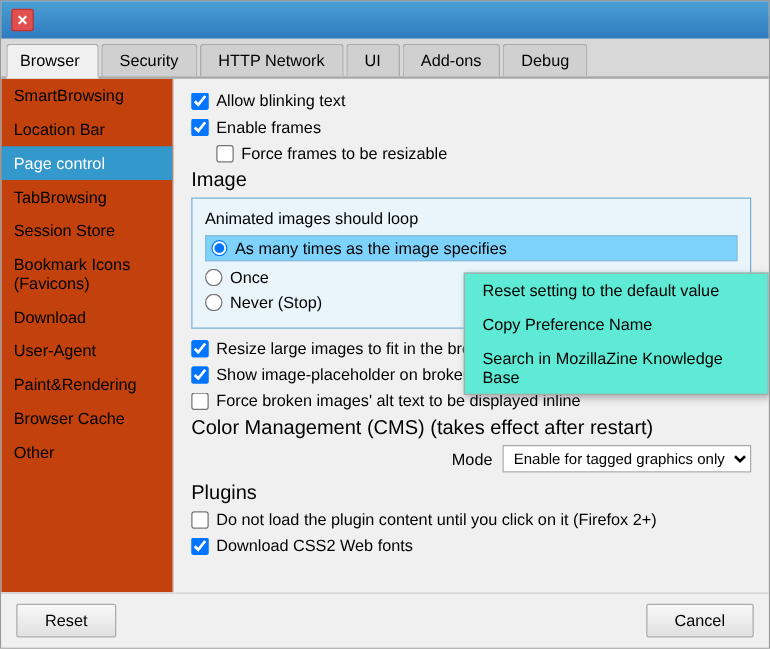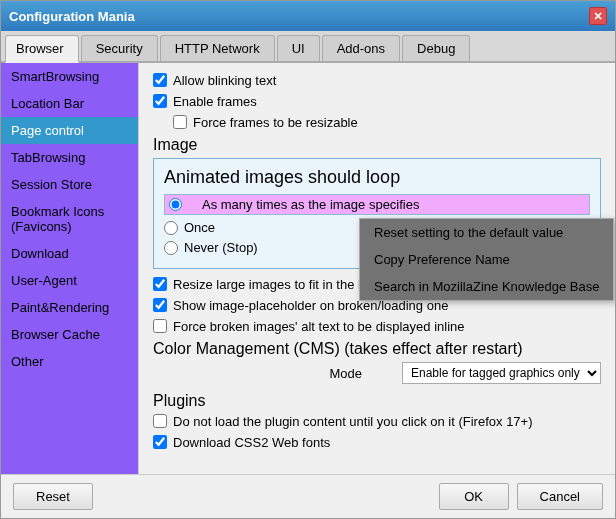--- a/index.html
+++ b/index.html
@@ -77,21 +77,21 @@
       margin-bottom: -2px;
       padding-left: 10px;
     }
     .main-content {
       display: flex;
       flex: 1;
       overflow: hidden;
     }
     .sidebar {
       width: 138px;
-      background: #8b5cf6;
+      background: #c2410c;
       border-right: 1px solid #ccc;
       overflow-y: auto;
       flex-shrink: 0;
     }
     .sidebar-item {
       padding: 6px 10px;
       cursor: pointer;
       font-size: 13px;
       color: #000;
     }
@@ -104,38 +104,38 @@
       overflow-y: auto;
       padding: 10px 14px;
       position: relative;
       background: #f0f0f0;
     }
     .content-area::-webkit-scrollbar { width: 14px; }
     .content-area::-webkit-scrollbar-track { background: #f0f0f0; border-left: 1px solid #ccc; }
     .content-area::-webkit-scrollbar-thumb { background: #bbb; border: 1px solid #999; }
     .checkbox-row {
       display: flex;
-      align-items: flex-start;
+      align-items: flex-end;
       gap: 6px;
       margin-bottom: 6px;
     }
     .checkbox-row input[type="checkbox"] {
       width: 14px;
       height: 14px;
       cursor: pointer;
       flex-shrink: 0;
     }
     .section-label {
       font-size: 16px;
       margin-top: 6px;
       margin-bottom: 4px;
       color: #000;
     }
     .sub-section-label {
-      font-size: 18px;
+      font-size: 13px;
       margin-bottom: 6px;
       color: #000;
     }
     .radio-row {
       display: flex;
       align-items: flex-end;
       gap: 6px;
       margin-bottom: 5px;
     }
     .radio-row input[type="radio"] {
@@ -155,21 +155,20 @@
     }
     .mode-label {
       font-size: 13px;
     }
     select {
       font-size: 12px;
       padding: 2px 4px;
       border: 1px solid #aaa;
       background: white;
       cursor: pointer;
-      margin-left: 32px;
     }
     .bottom-bar {
       display: flex;
       justify-content: space-between;
       align-items: center;
       padding: 8px 12px;
       border-top: 1px solid #ccc;
       background: #f0f0f0;
       flex-shrink: 0;
     }
@@ -183,22 +182,22 @@
       min-width: 70px;
     }
     .btn-group {
       display: flex;
       gap: 8px;
     }
     
     .context-menu {
       position: absolute;
       top: 155px;
-      left: 220px;
-      background: #737373;
+      left: 232px;
+      background: #5eead4;
       border: 1px solid #aaa;
       box-shadow: 2px 2px 6px rgba(0,0,0,0.3);
       z-index: 10;
       min-width: 230px;
     }
     .context-menu-item {
       padding: 6px 14px;
       cursor: pointer;
       font-size: 13px;
       color: #000;
@@ -206,34 +205,33 @@
     
     .animated-box {
       border: 1px solid #7ab0d4;
       background: #eaf4fb;
       padding: 8px 10px;
       margin-bottom: 8px;
     }
     .radio-selected-row {
       display: flex;
       align-items: center;
-      gap: 20px;
+      gap: 6px;
       margin-bottom: 5px;
-      background: #f0abfc;
+      background: #7dd3fc;
       padding: 2px 4px;
       border: 1px solid #8bbcda;
     }
   </style>
 </head>
 <body>
 
 <div class="window">
 
   <div class="title-bar">
-    <span>Configuration Mania</span>
     <div class="title-bar-buttons">
       <div class="title-bar-btn">✕</div>
     </div>
   </div>
 
   <div class="tab-bar">
     <div class="tab active">Browser</div>
     <div class="tab">Security</div>
     <div class="tab">HTTP Network</div>
     <div class="tab">UI</div>
@@ -315,36 +313,35 @@
         <select>
           <option>Enable for tagged graphics only</option>
           <option>Disable</option>
           <option>Enable for all images</option>
         </select>
       </div>
 
       <div class="section-label">Plugins</div>
       <div class="checkbox-row">
         <input type="checkbox" style="">
-        <label>Do not load the plugin content until you click on it (Firefox 17+)</label>
+        <label>Do not load the plugin content until you click on it (Firefox 2+)</label>
       </div>
 
       <div class="checkbox-row">
         <input type="checkbox" checked="" style="">
         <label>Download CSS2 Web fonts</label>
       </div>
 
       <div class="context-menu">
         <div class="context-menu-item">Reset setting to the default value</div>
         <div class="context-menu-item">Copy Preference Name</div>
         <div class="context-menu-item">Search in MozillaZine Knowledge Base</div>
       </div>
     </div>
   </div>
 
   <div class="bottom-bar">
     <button class="btn">Reset</button>
     <div class="btn-group">
-      <button class="btn">OK</button>
       <button class="btn">Cancel</button>
     </div>
   </div>
 </div>
 
 </body></html>

